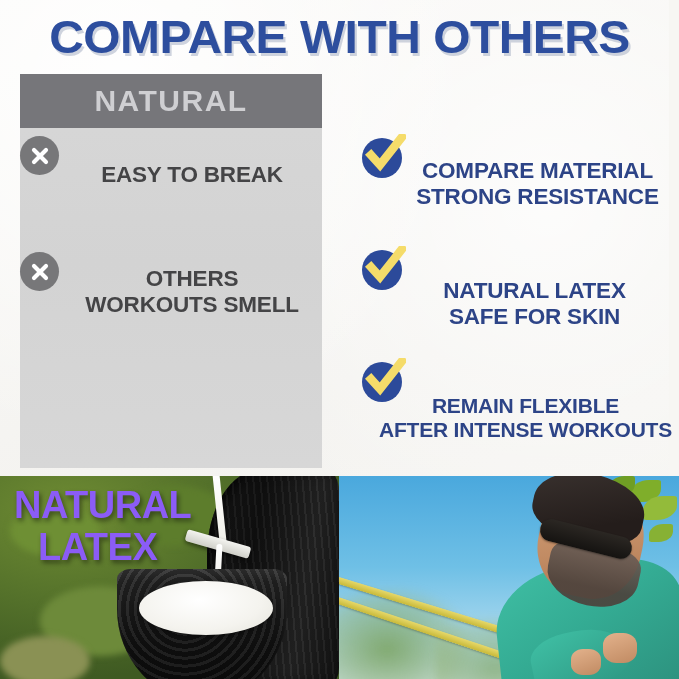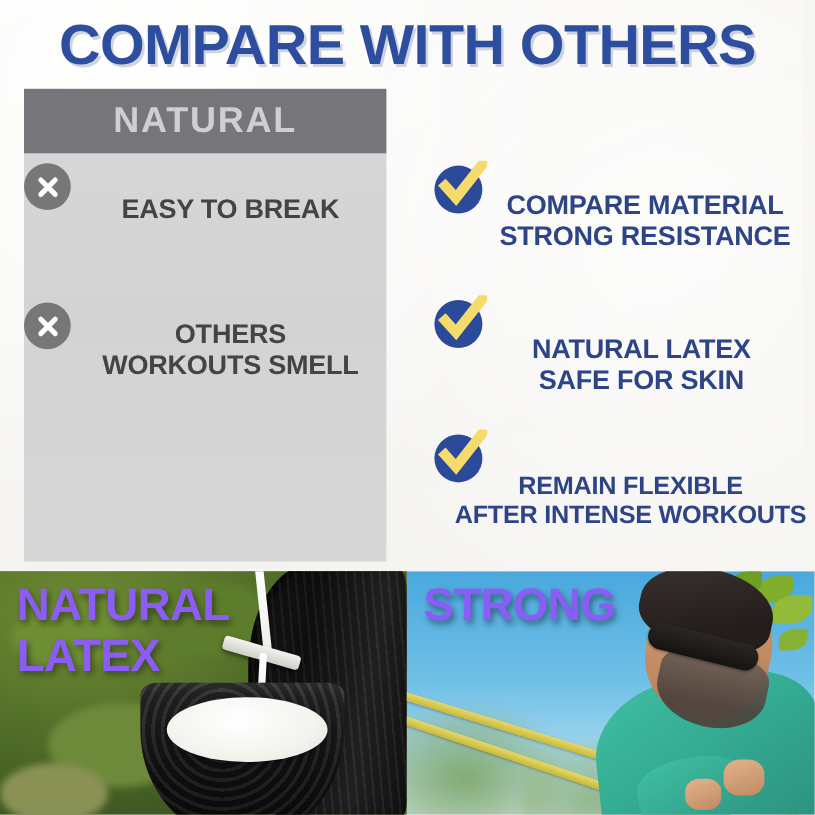--- a/index.html
+++ b/index.html
@@ -103,21 +103,21 @@
   .photos{ position:absolute; left:0; top:476px; width:679px; height:203px; display:flex; }
   .photo{ position:relative; width:339px; height:203px; overflow:hidden; }
   .photo.right{ width:340px; }
 
   .photo-caption{
     position:absolute; left:14px; top:10px;
     color:#8b5cf6; font-weight:bold; font-size:38px; line-height:1.0;
     text-shadow: 2px 3px 5px rgba(0,0,0,.45);
     letter-spacing:-0.5px;
   }
-  .photo-caption .l2{ display:block; margin-top:4px; }
+  .photo-caption .l2{ display:block; margin-top:4px;margin-left:24px; }
 
   
   .scene-latex{ position:absolute; inset:0;
     background:
       radial-gradient(ellipse at 20% 18%, #6f8c33 0%, #53702a 40%, #3f5a22 70%),
       linear-gradient(180deg,#5b7a2c 0%,#4a6626 50%,#6a7a45 100%);
   }
   .moss{ position:absolute; border-radius:50%; filter:blur(3px); }
   .trunk{
     position:absolute; right:0px; top:-6px; width:132px; height:215px;
@@ -347,17 +347,16 @@
         <div class="man-body"></div>
         <div class="man-arm"></div>
         <div class="hand" style="right:42px; bottom:16px;"></div>
         <div class="hand" style="right:78px; bottom:4px; width:30px; height:26px;"></div>
         <div class="man-head"></div>
         <div class="man-beard"></div>
         <div class="man-hair"></div>
         <div class="sunglass"></div>
       </div>
       <div class="photo-caption">
-        <span>STRONG</span>
       </div>
     </div>
   </div>
 </div>
 
 </body></html>

